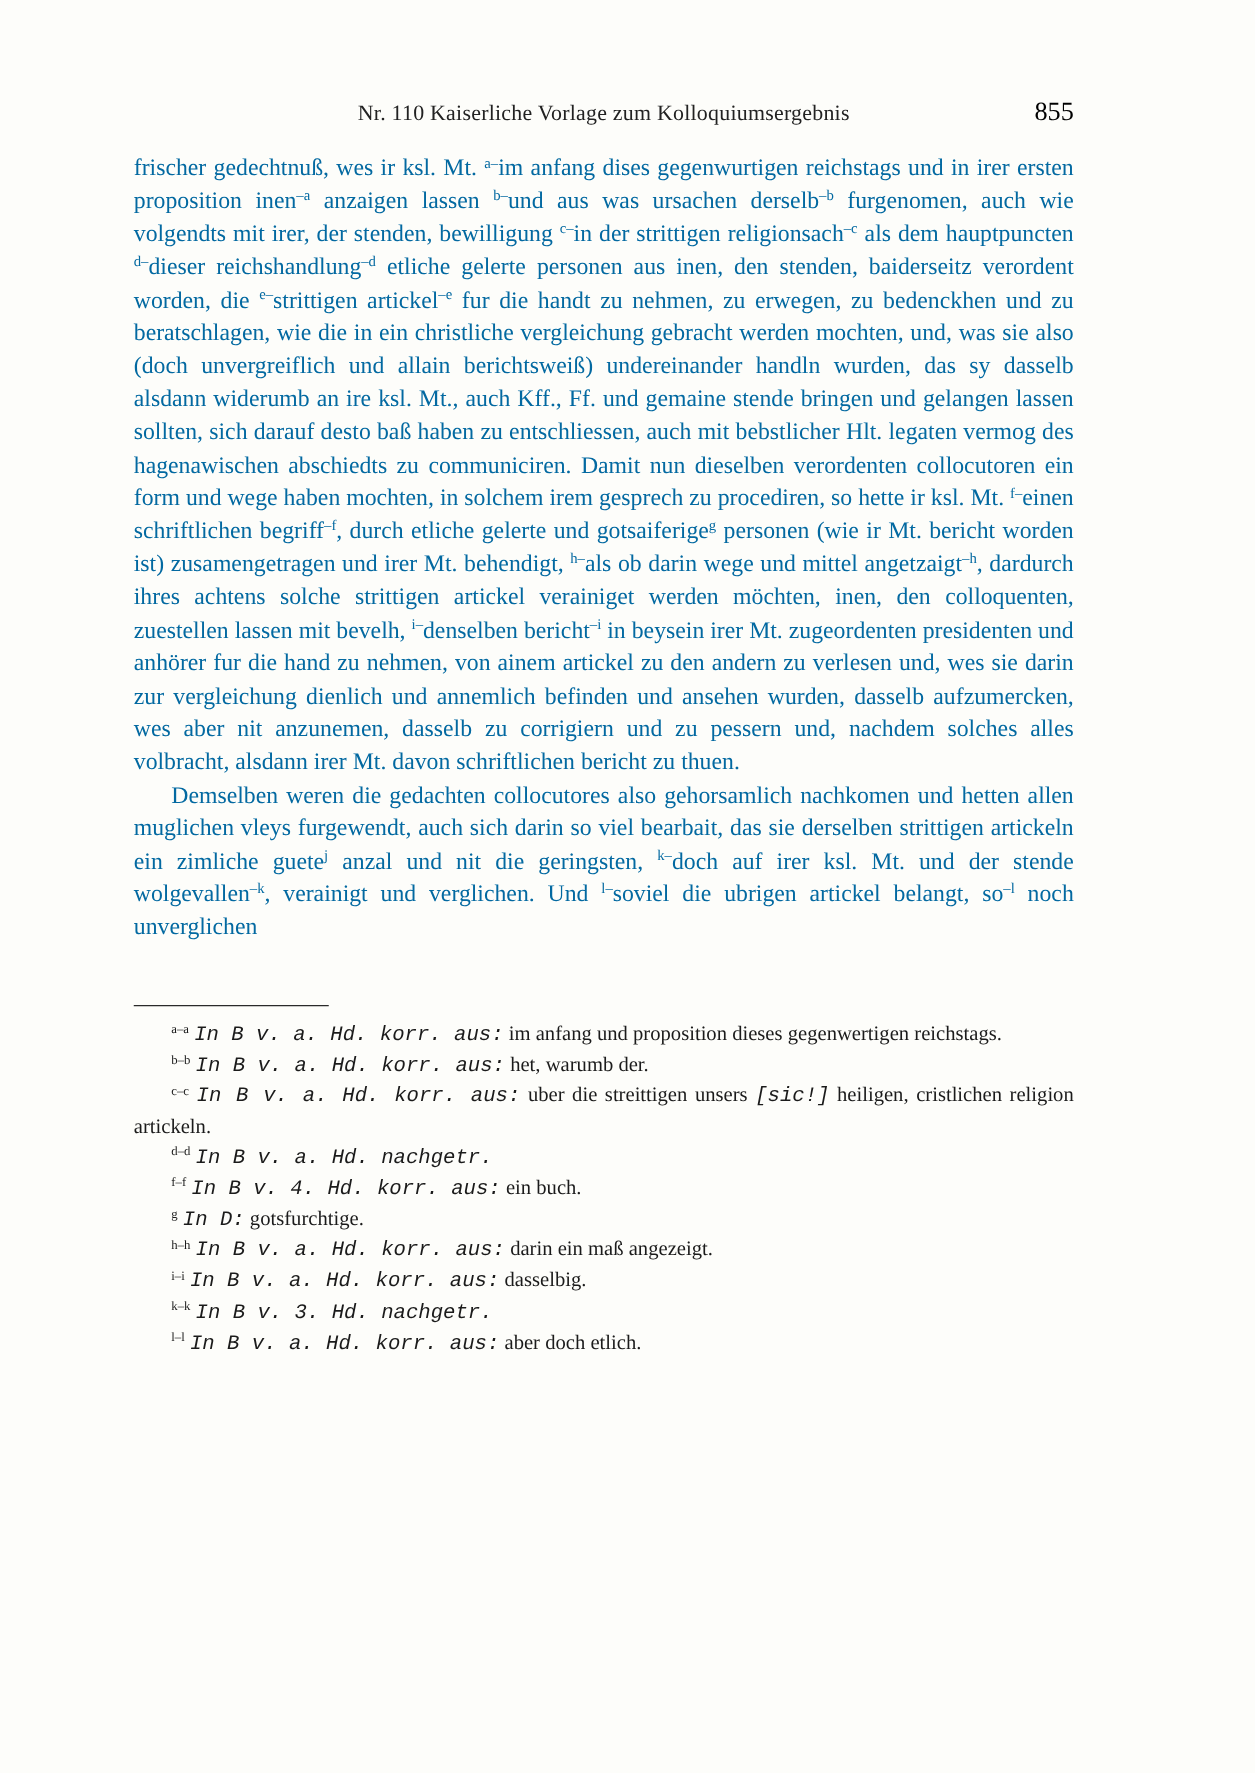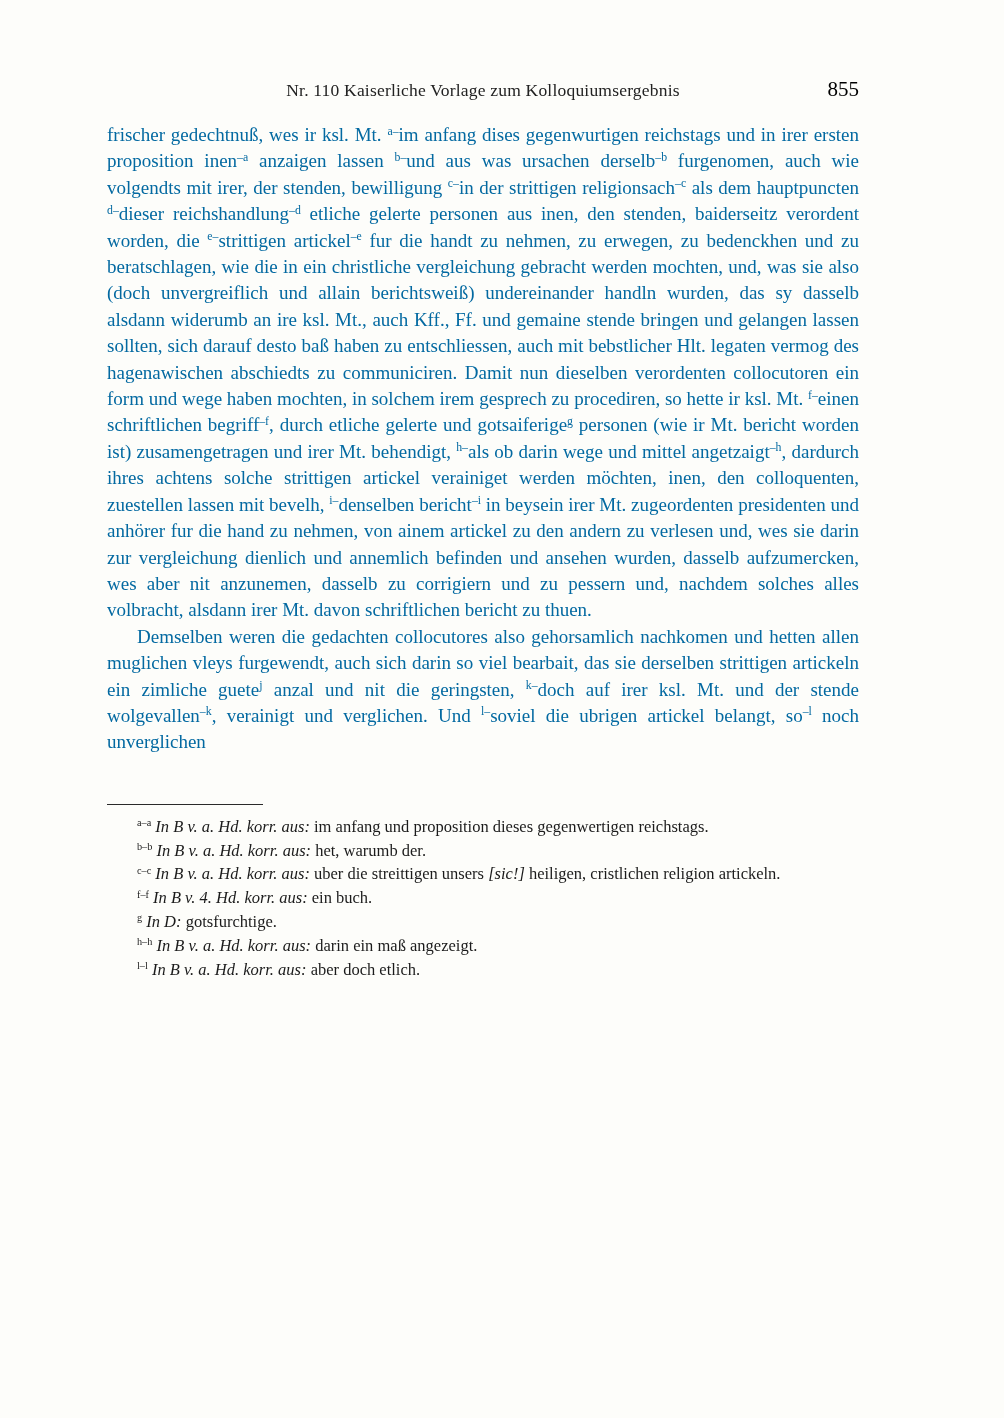--- a/index.html
+++ b/index.html
@@ -66,21 +66,21 @@
     margin-bottom: 10px;
   }
   p.footnote {
     margin: 0;
     font-size: 16.5px;
     line-height: 23.8px;
     text-align: justify;
     text-indent: 30px;
     color: #1b1b1b;
   }
-  p.footnote i { font-style: italic; }
+  p.footnote i { font-style: italic; font-family: Liberation Mono, monospace; }
 </style>
 </head>
 <body>
 
 <div class="page">
   <div class="content">
 
     <div class="pagehead">
       <div class="running-head">Nr. 110 Kaiserliche Vorlage zum Kolloquiumsergebnis</div>
       <div class="page-number">855</div>
@@ -90,21 +90,24 @@
       <p class="body-par">frischer gedechtnuß, wes ir ksl. Mt. <sup>a–</sup>im anfang dises gegenwurtigen reichstags und in irer ersten proposition inen<sup>–a</sup> anzaigen lassen <sup>b–</sup>und aus was ursachen derselb<sup>–b</sup> furgenomen, auch wie volgendts mit irer, der stenden, bewilligung <sup>c–</sup>in der strittigen religionsach<sup>–c</sup> als dem hauptpuncten <sup>d–</sup>dieser reichshandlung<sup>–d</sup> etliche gelerte personen aus inen, den stenden, baiderseitz verordent worden, die <sup>e–</sup>strittigen artickel<sup>–e</sup> fur die handt zu nehmen, zu erwegen, zu bedenckhen und zu beratschlagen, wie die in ein christliche vergleichung gebracht werden mochten, und, was sie also (doch unvergreiflich und allain berichtsweiß) undereinander handln wurden, das sy dasselb alsdann widerumb an ire ksl. Mt., auch Kff., Ff. und gemaine stende bringen und gelangen lassen sollten, sich darauf desto baß haben zu entschliessen, auch mit bebstlicher Hlt. legaten vermog des hagenawischen abschiedts zu communiciren. Damit nun dieselben verordenten collocutoren ein form und wege haben mochten, in solchem irem gesprech zu procediren, so hette ir ksl. Mt. <sup>f–</sup>einen schriftlichen begriff<sup>–f</sup>, durch etliche gelerte und gotsaiferige<sup>g</sup> personen (wie ir Mt. bericht worden ist) zusamengetragen und irer Mt. behendigt, <sup>h–</sup>als ob darin wege und mittel angetzaigt<sup>–h</sup>, dardurch ihres achtens solche strittigen artickel verainiget werden möchten, inen, den colloquenten, zuestellen lassen mit bevelh, <sup>i–</sup>denselben bericht<sup>–i</sup> in beysein irer Mt. zugeordenten presidenten und anhörer fur die hand zu nehmen, von ainem artickel zu den andern zu verlesen und, wes sie darin zur vergleichung dienlich und annemlich befinden und ansehen wurden, dasselb aufzumercken, wes aber nit anzunemen, dasselb zu corrigiern und zu pessern und, nachdem solches alles volbracht, alsdann irer Mt. davon schriftlichen bericht zu thuen.</p>
       <p class="body-par indent">Demselben weren die gedachten collocutores also gehorsamlich nachkomen und hetten allen muglichen vleys furgewendt, auch sich darin so viel bearbait, das sie derselben strittigen artickeln ein zimliche guete<sup>j</sup> anzal und nit die geringsten, <sup>k–</sup>doch auf irer ksl. Mt. und der stende wolgevallen<sup>–k</sup>, verainigt und verglichen. Und <sup>l–</sup>soviel die ubrigen artickel belangt, so<sup>–l</sup> noch unverglichen</p>
     </div>
 
     <div class="footnote-block">
       <div class="footnote-rule"></div>
       <div>
           <p class="footnote"><sup>a–a</sup> <i>In B v. a. Hd. korr. aus:</i> im anfang und proposition dieses gegenwertigen reichstags.</p>
           <p class="footnote"><sup>b–b</sup> <i>In B v. a. Hd. korr. aus:</i> het, warumb der.</p>
           <p class="footnote"><sup>c–c</sup> <i>In B v. a. Hd. korr. aus:</i> uber die streittigen unsers <i>[sic!]</i> heiligen, cristlichen religion artickeln.</p>
+          <p class="footnote"><sup>d–d</sup> <i>In B v. a. Hd. nachgetr.</i></p>
           <p class="footnote"><sup>f–f</sup> <i>In B v. 4. Hd. korr. aus:</i> ein buch.</p>
           <p class="footnote"><sup>g</sup> <i>In D:</i> gotsfurchtige.</p>
           <p class="footnote"><sup>h–h</sup> <i>In B v. a. Hd. korr. aus:</i> darin ein maß angezeigt.</p>
+          <p class="footnote"><sup>i–i</sup> <i>In B v. a. Hd. korr. aus:</i> dasselbig.</p>
+          <p class="footnote"><sup>k–k</sup> <i>In B v. 3. Hd. nachgetr.</i></p>
           <p class="footnote"><sup>l–l</sup> <i>In B v. a. Hd. korr. aus:</i> aber doch etlich.</p>
         </div>
     </div>
 
   </div>
 </div>
 
 </body></html>

